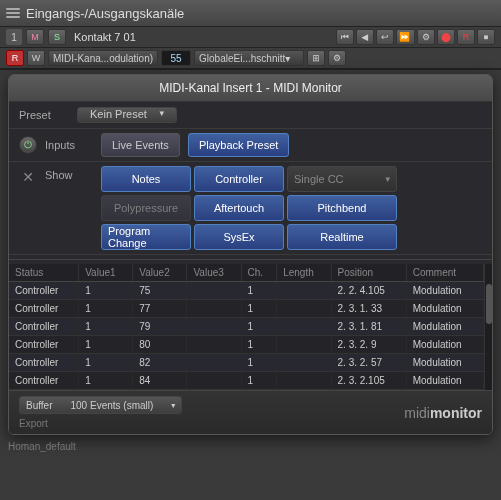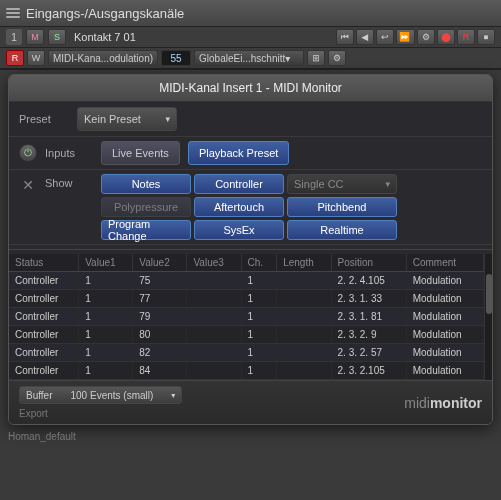--- a/index.html
+++ b/index.html
@@ -167,24 +167,24 @@
       color: #aaa;
       font-size: 11px;
       width: 50px;
     }
     .preset-select {
       background: linear-gradient(to bottom, #555, #3d3d3d);
       border: 1px solid #444;
       border-radius: 3px;
       color: #ccc;
       font-size: 11px;
-      height: 24px;
-      padding: 0 6px;
+      height: 16px;
+      padding: 0 12px;
       min-width: 100px;
-      display: flex; align-items: center; justify-content: space-between;
+      display: flex; align-items: flex-start; justify-content: space-between;
       cursor: pointer;
     }
 
     
     .inputs-row {
       display: flex;
       align-items: center;
       padding: 4px 10px;
       gap: 8px;
       border-bottom: 1px solid #3a3a3a;
@@ -248,21 +248,21 @@
       display: grid;
       grid-template-columns: 90px 90px 110px;
       gap: 3px;
     }
     .show-item {
       background: linear-gradient(to bottom, #505060, #3a3a48);
       border: 1px solid #555;
       border-radius: 3px;
       color: #ccc;
       font-size: 11px;
-      height: 20px;
+      height: 26px;
       padding: 0 6px;
       display: flex; align-items: center; justify-content: center;
       cursor: pointer;
     }
     .show-item.active {
       background: linear-gradient(to bottom, #4060a0, #2a4080);
       border-color: #5080c0;
       color: #fff;
     }
     .show-item.dim {

